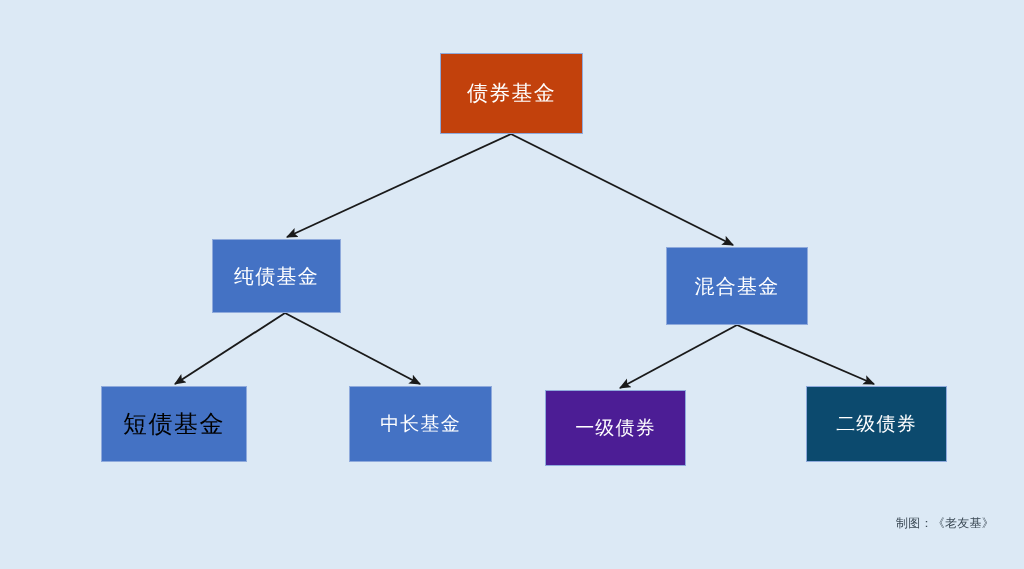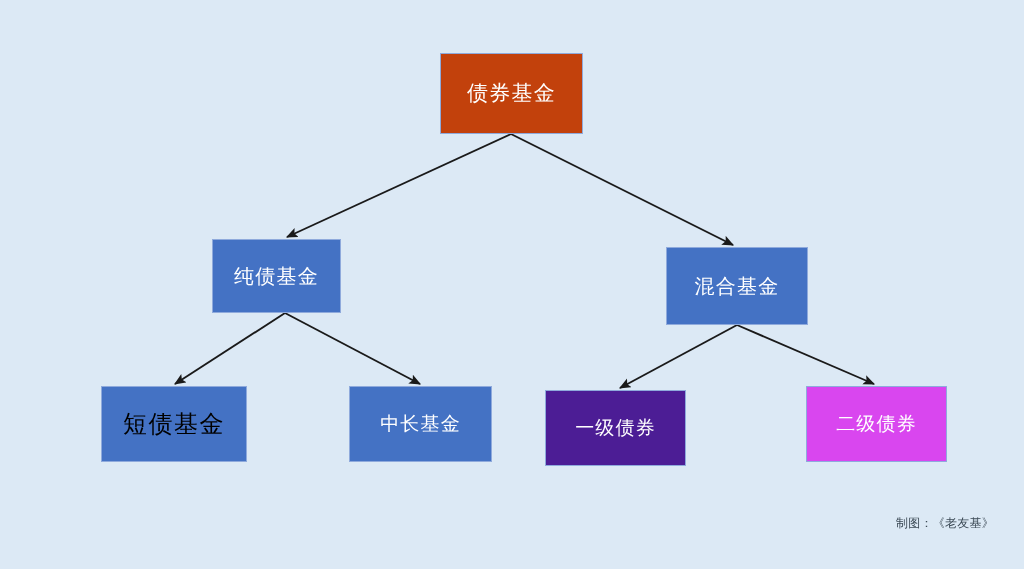--- a/index.html
+++ b/index.html
@@ -87,20 +87,20 @@
       </div>
       <div class="node" style="left: 101px; top: 386px; width: 146px; height: 76px; background: rgb(68, 114, 196); border-color: rgb(143, 170, 220); color: #000000; font-size: 24px;">
         <span class="node-label">短债基金</span>
       </div>
       <div class="node" style="left: 349px; top: 386px; width: 143px; height: 76px; background: rgb(68, 114, 196); border-color: rgb(143, 170, 220); color: rgb(255, 255, 255); font-size: 19px;">
         <span class="node-label">中长基金</span>
       </div>
       <div class="node" style="left: 545px; top: 390px; width: 141px; height: 76px; background: #4c1d95; border-color: rgb(143, 170, 220); color: rgb(255, 255, 255); font-size: 19px;">
         <span class="node-label">一级债券</span>
       </div>
-      <div class="node" style="left: 806px; top: 386px; width: 141px; height: 76px; background: #d946ef; border-color: rgb(143, 170, 220); color: rgb(255, 255, 255); font-size: 19px;">
+      <div class="node" style="left: 806px; top: 386px; width: 141px; height: 76px; background: #0c4a6e; border-color: rgb(143, 170, 220); color: rgb(255, 255, 255); font-size: 19px;">
         <span class="node-label">二级债券</span>
       </div>
     </div>
 
   <div id="footer-credit" style="left: 896px; top: 515px; font-size: 12px; color: rgb(60, 74, 86);">制图：《老友基》</div>
 
 </div>
 
 </body></html>

